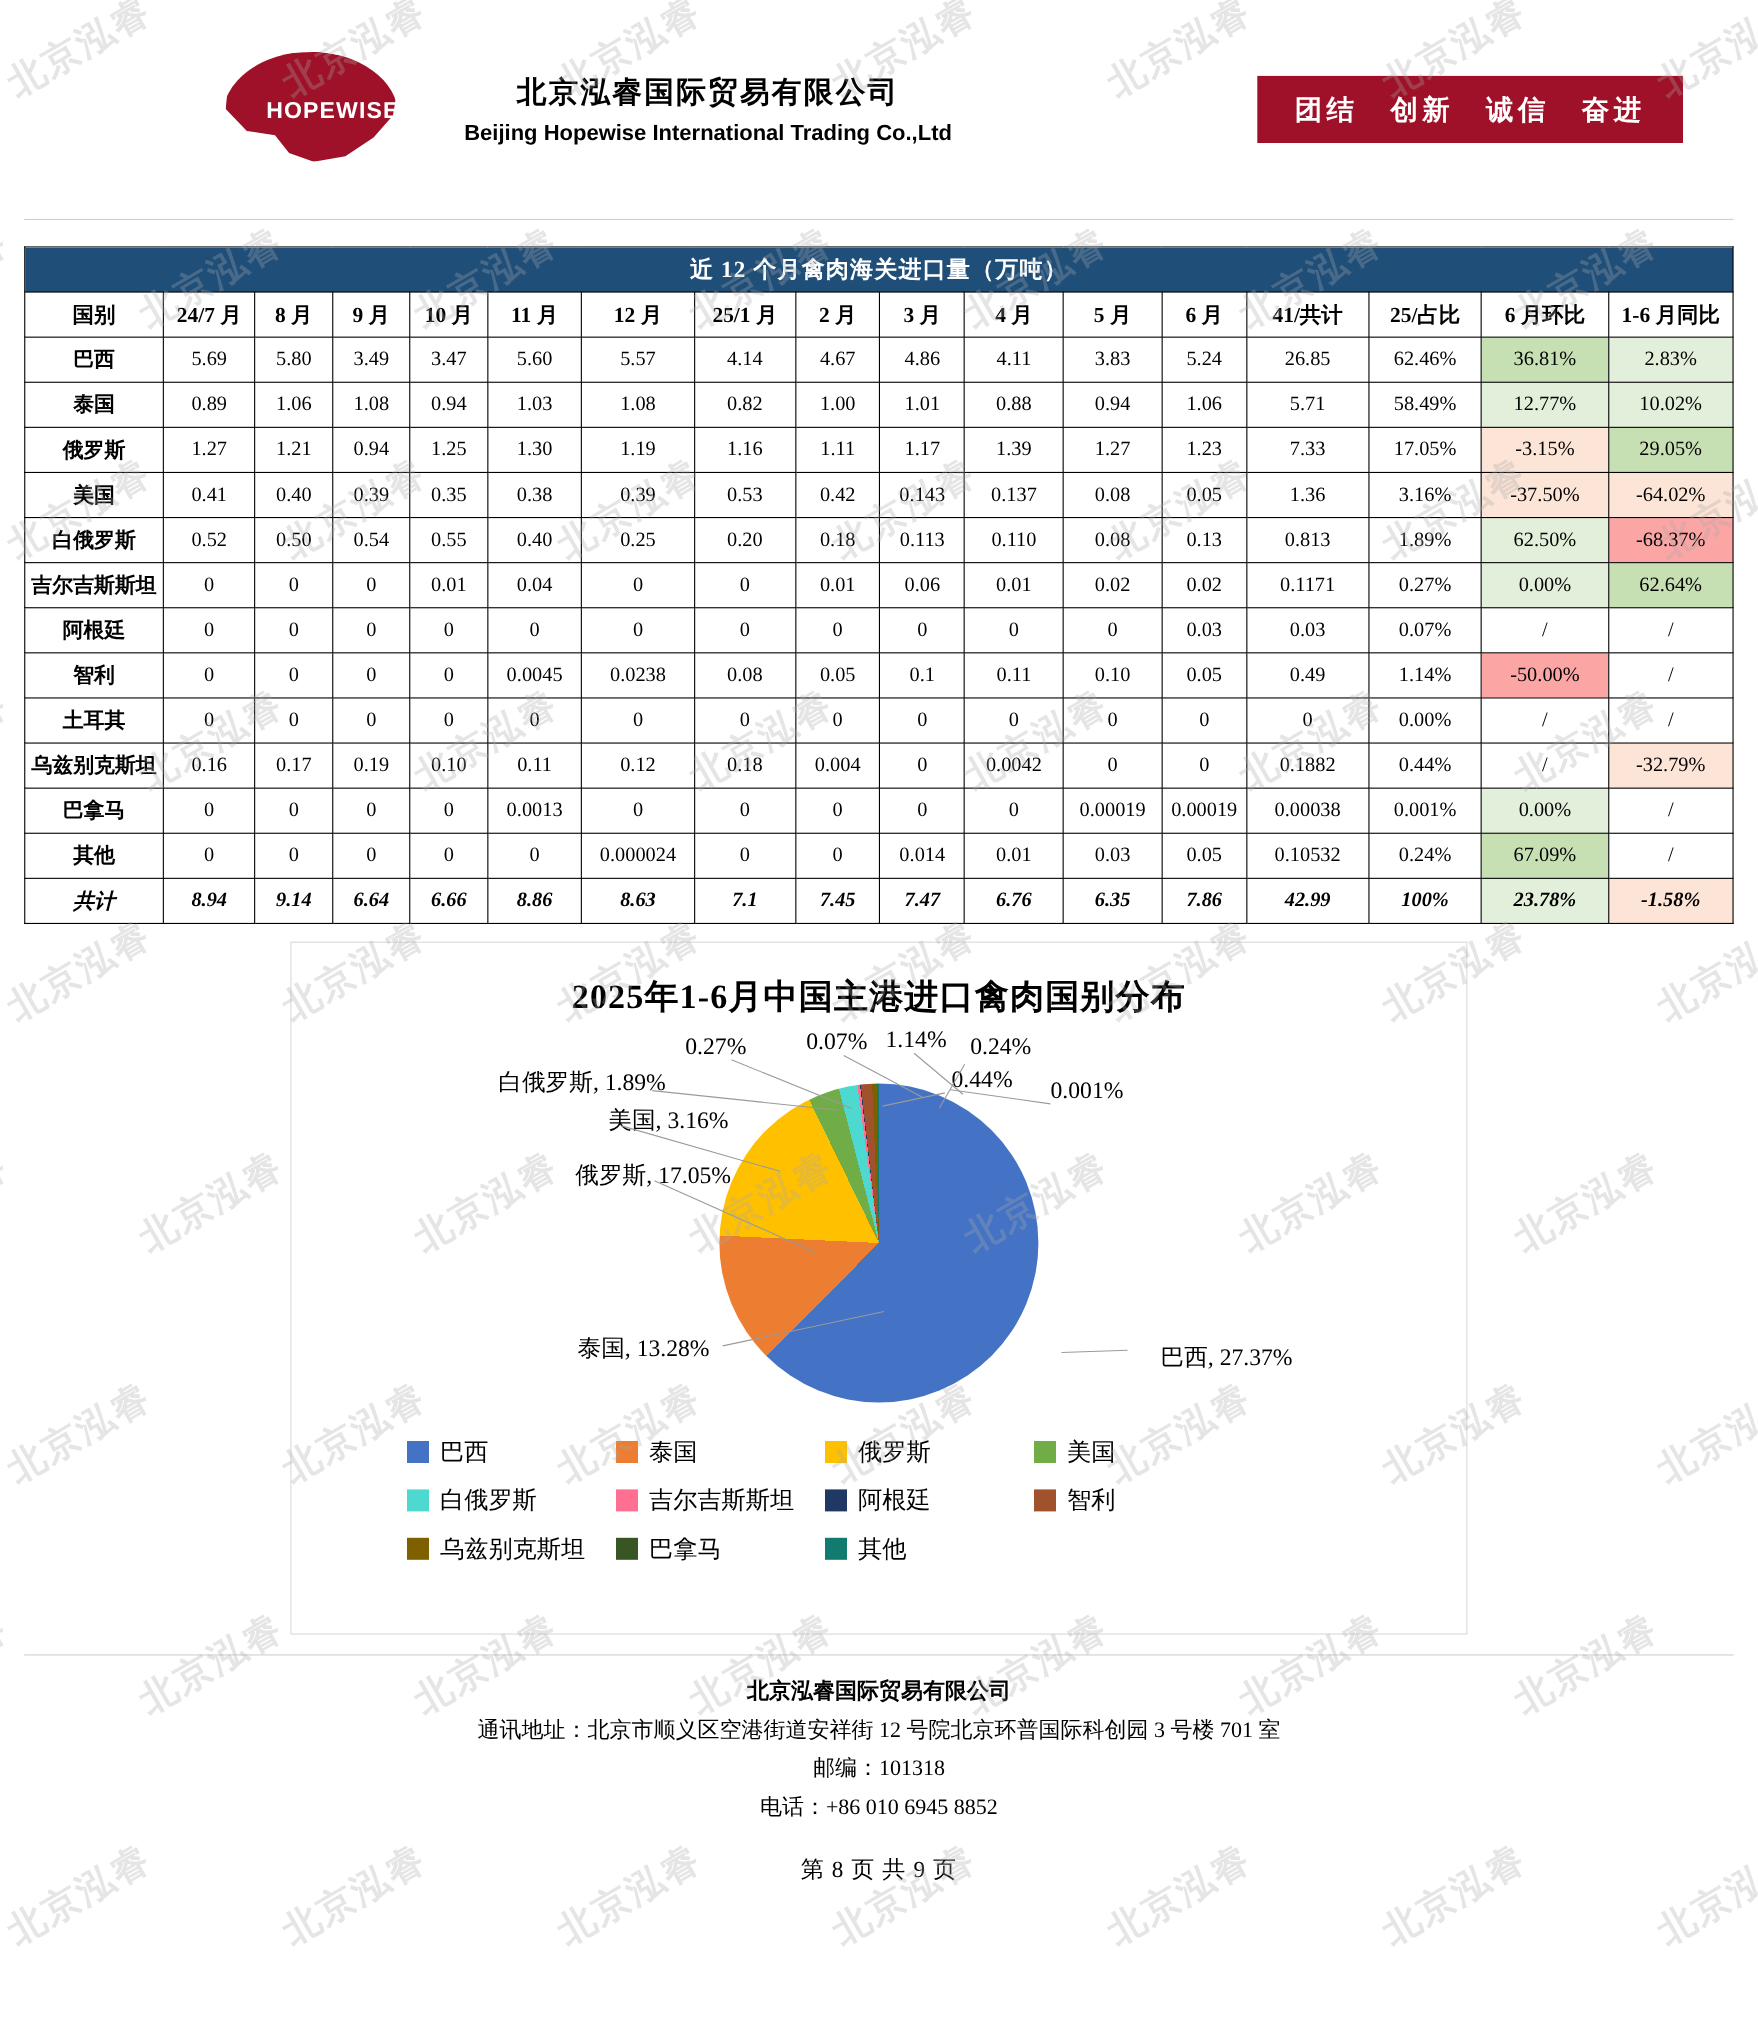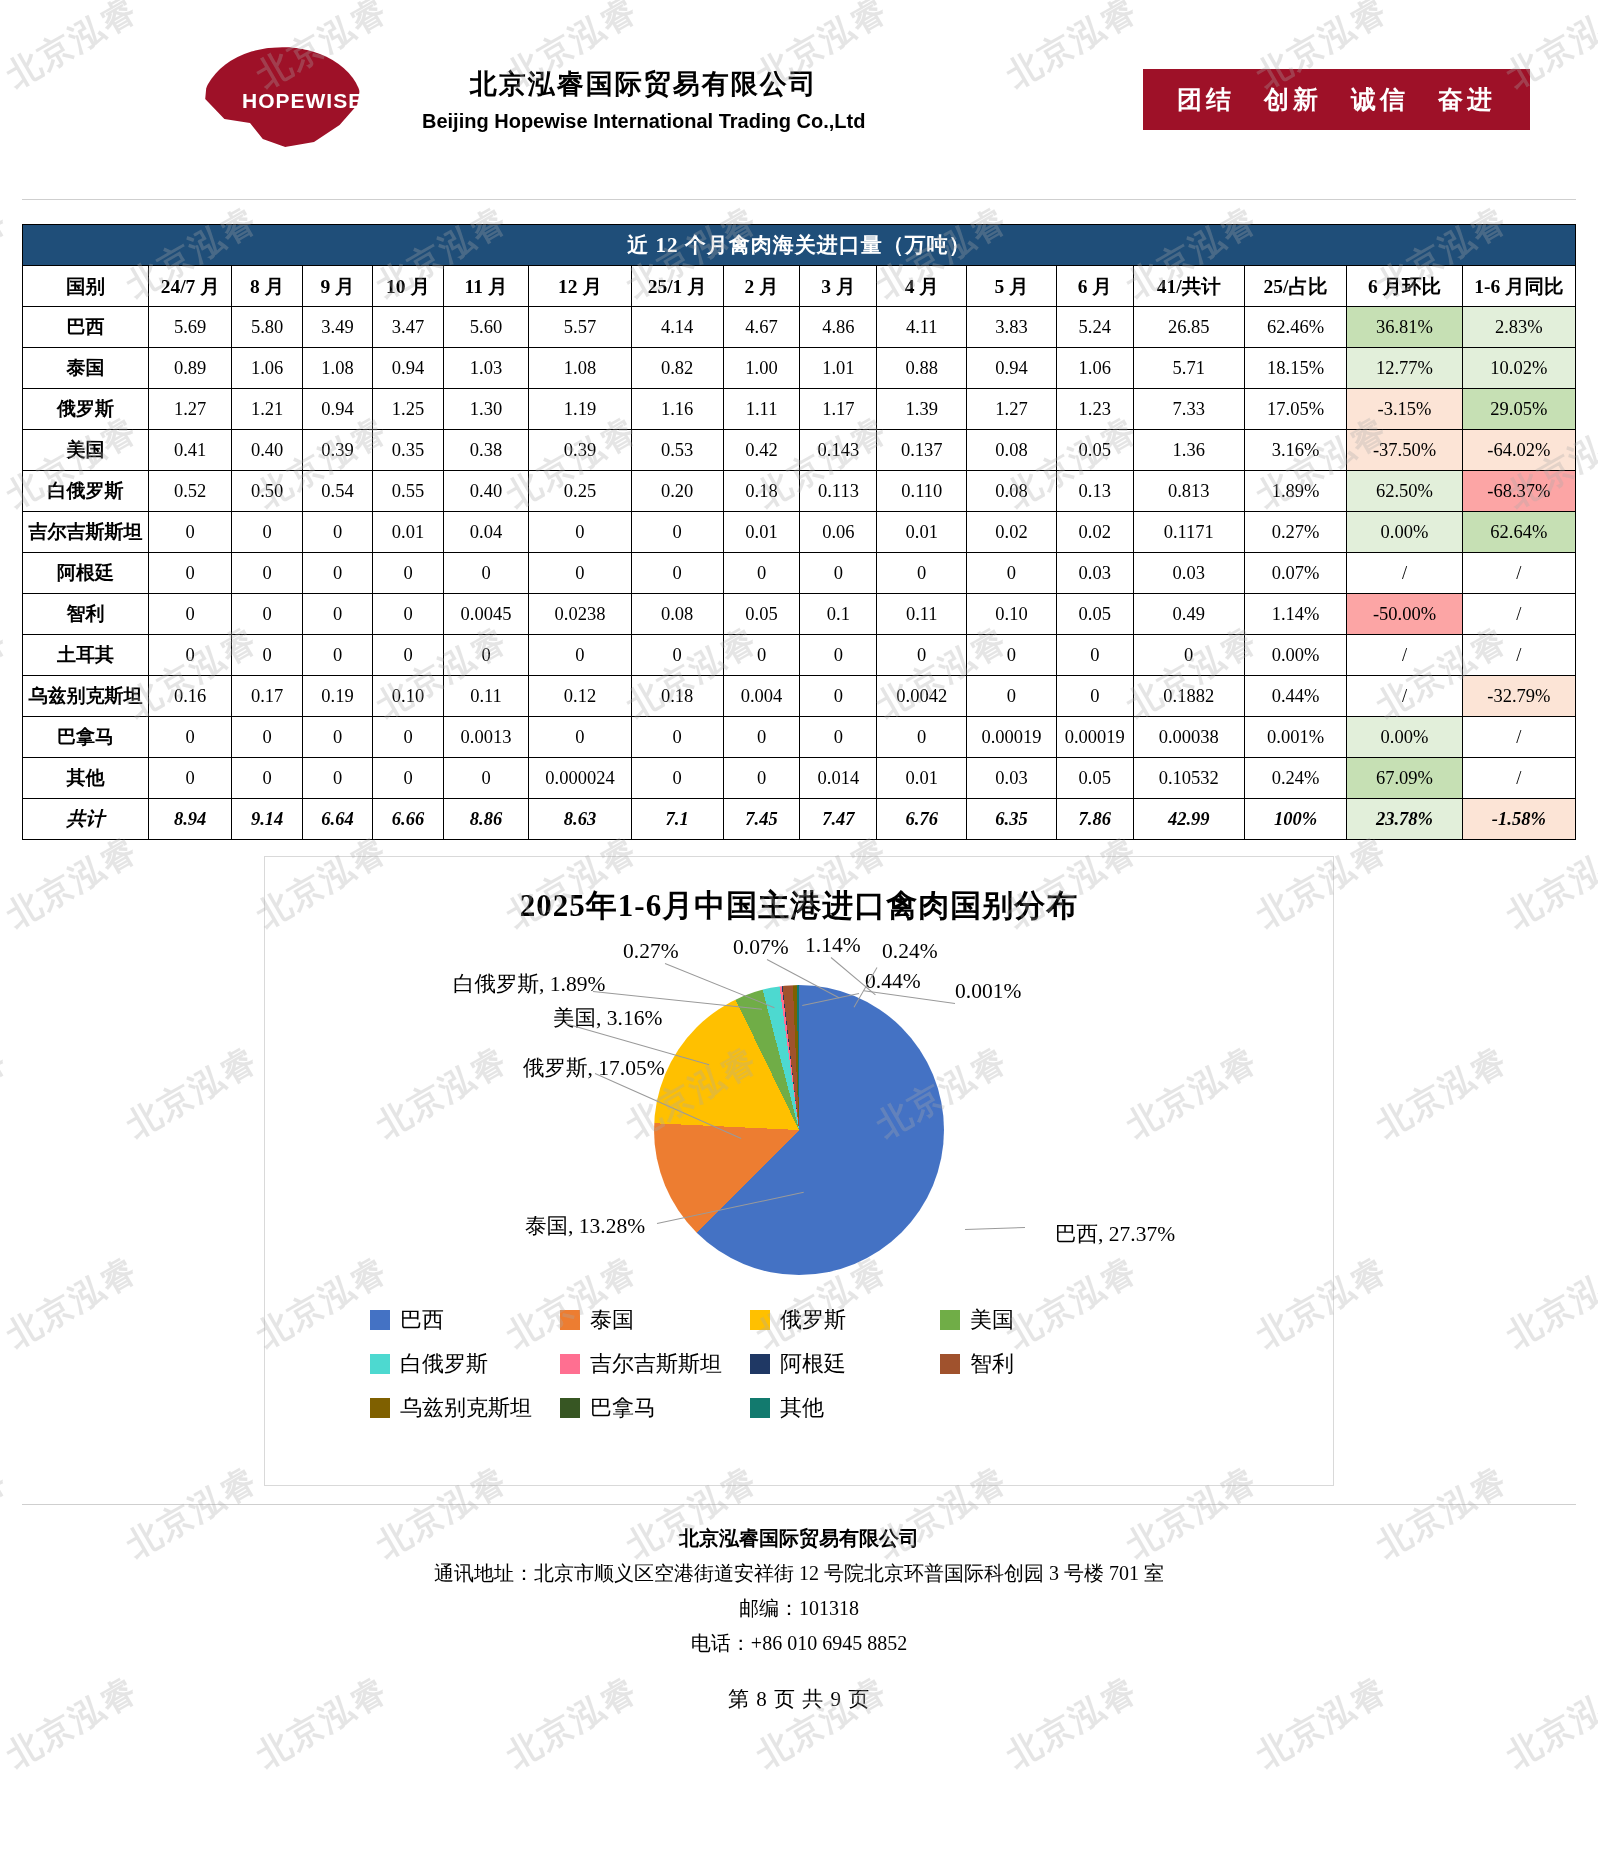--- a/index.html
+++ b/index.html
@@ -408,21 +408,21 @@
             <td>0.94</td>
             <td>1.03</td>
             <td>1.08</td>
             <td>0.82</td>
             <td>1.00</td>
             <td>1.01</td>
             <td>0.88</td>
             <td>0.94</td>
             <td>1.06</td>
             <td>5.71</td>
-            <td>18.15%</td>
+            <td>58.49%</td>
             <td class="g1">12.77%</td>
             <td class="g1">10.02%</td>
           </tr>
           <tr>
             <td class="row-name">俄罗斯</td>
             <td>1.27</td>
             <td>1.21</td>
             <td>0.94</td>
             <td>1.25</td>
             <td>1.30</td>

